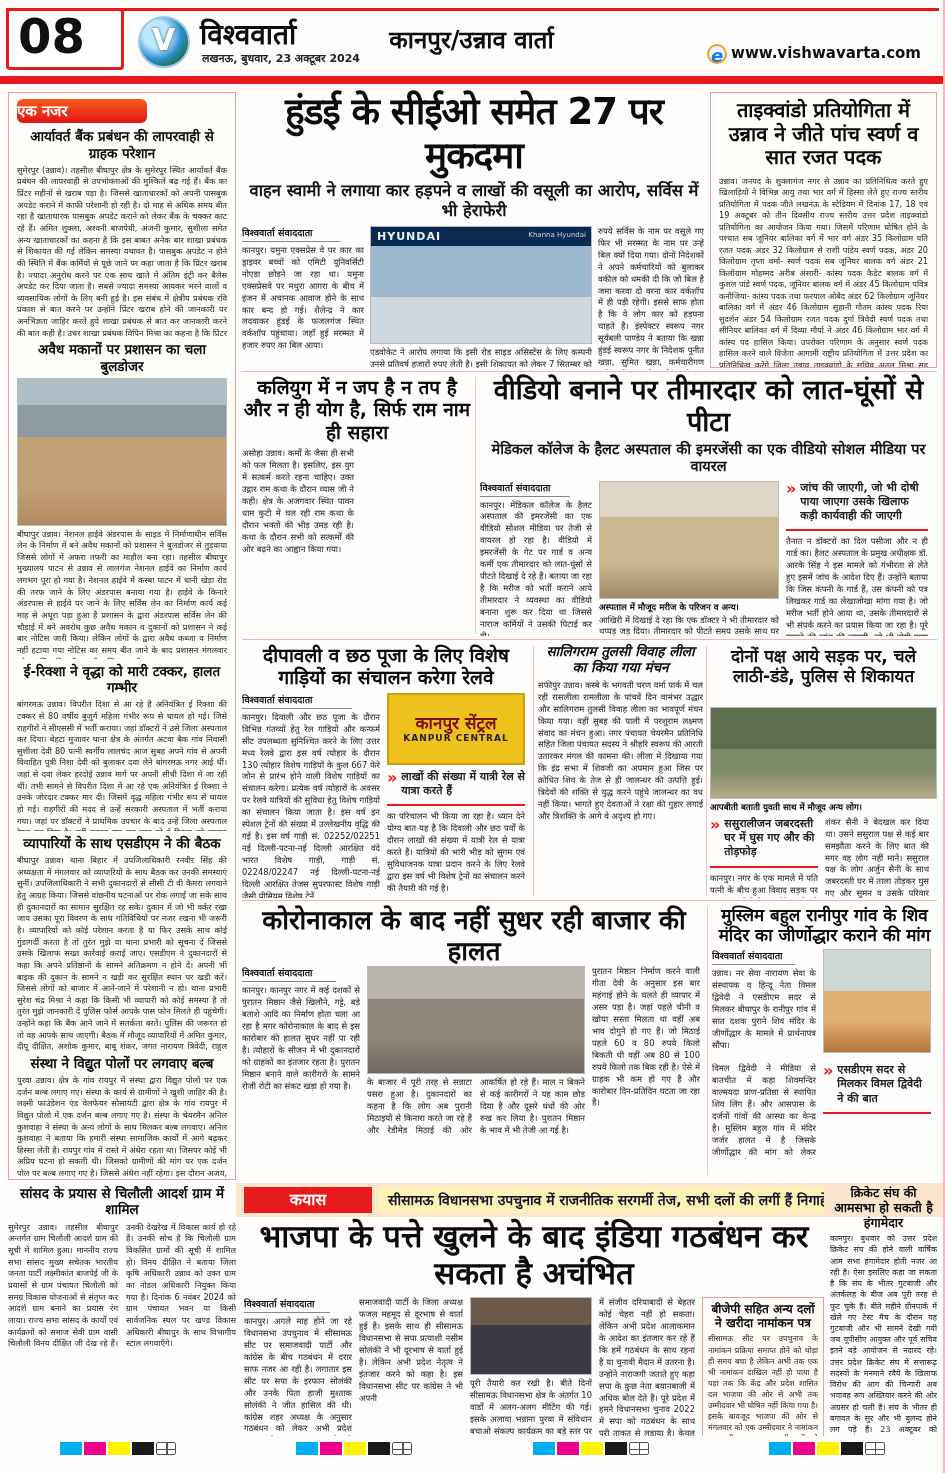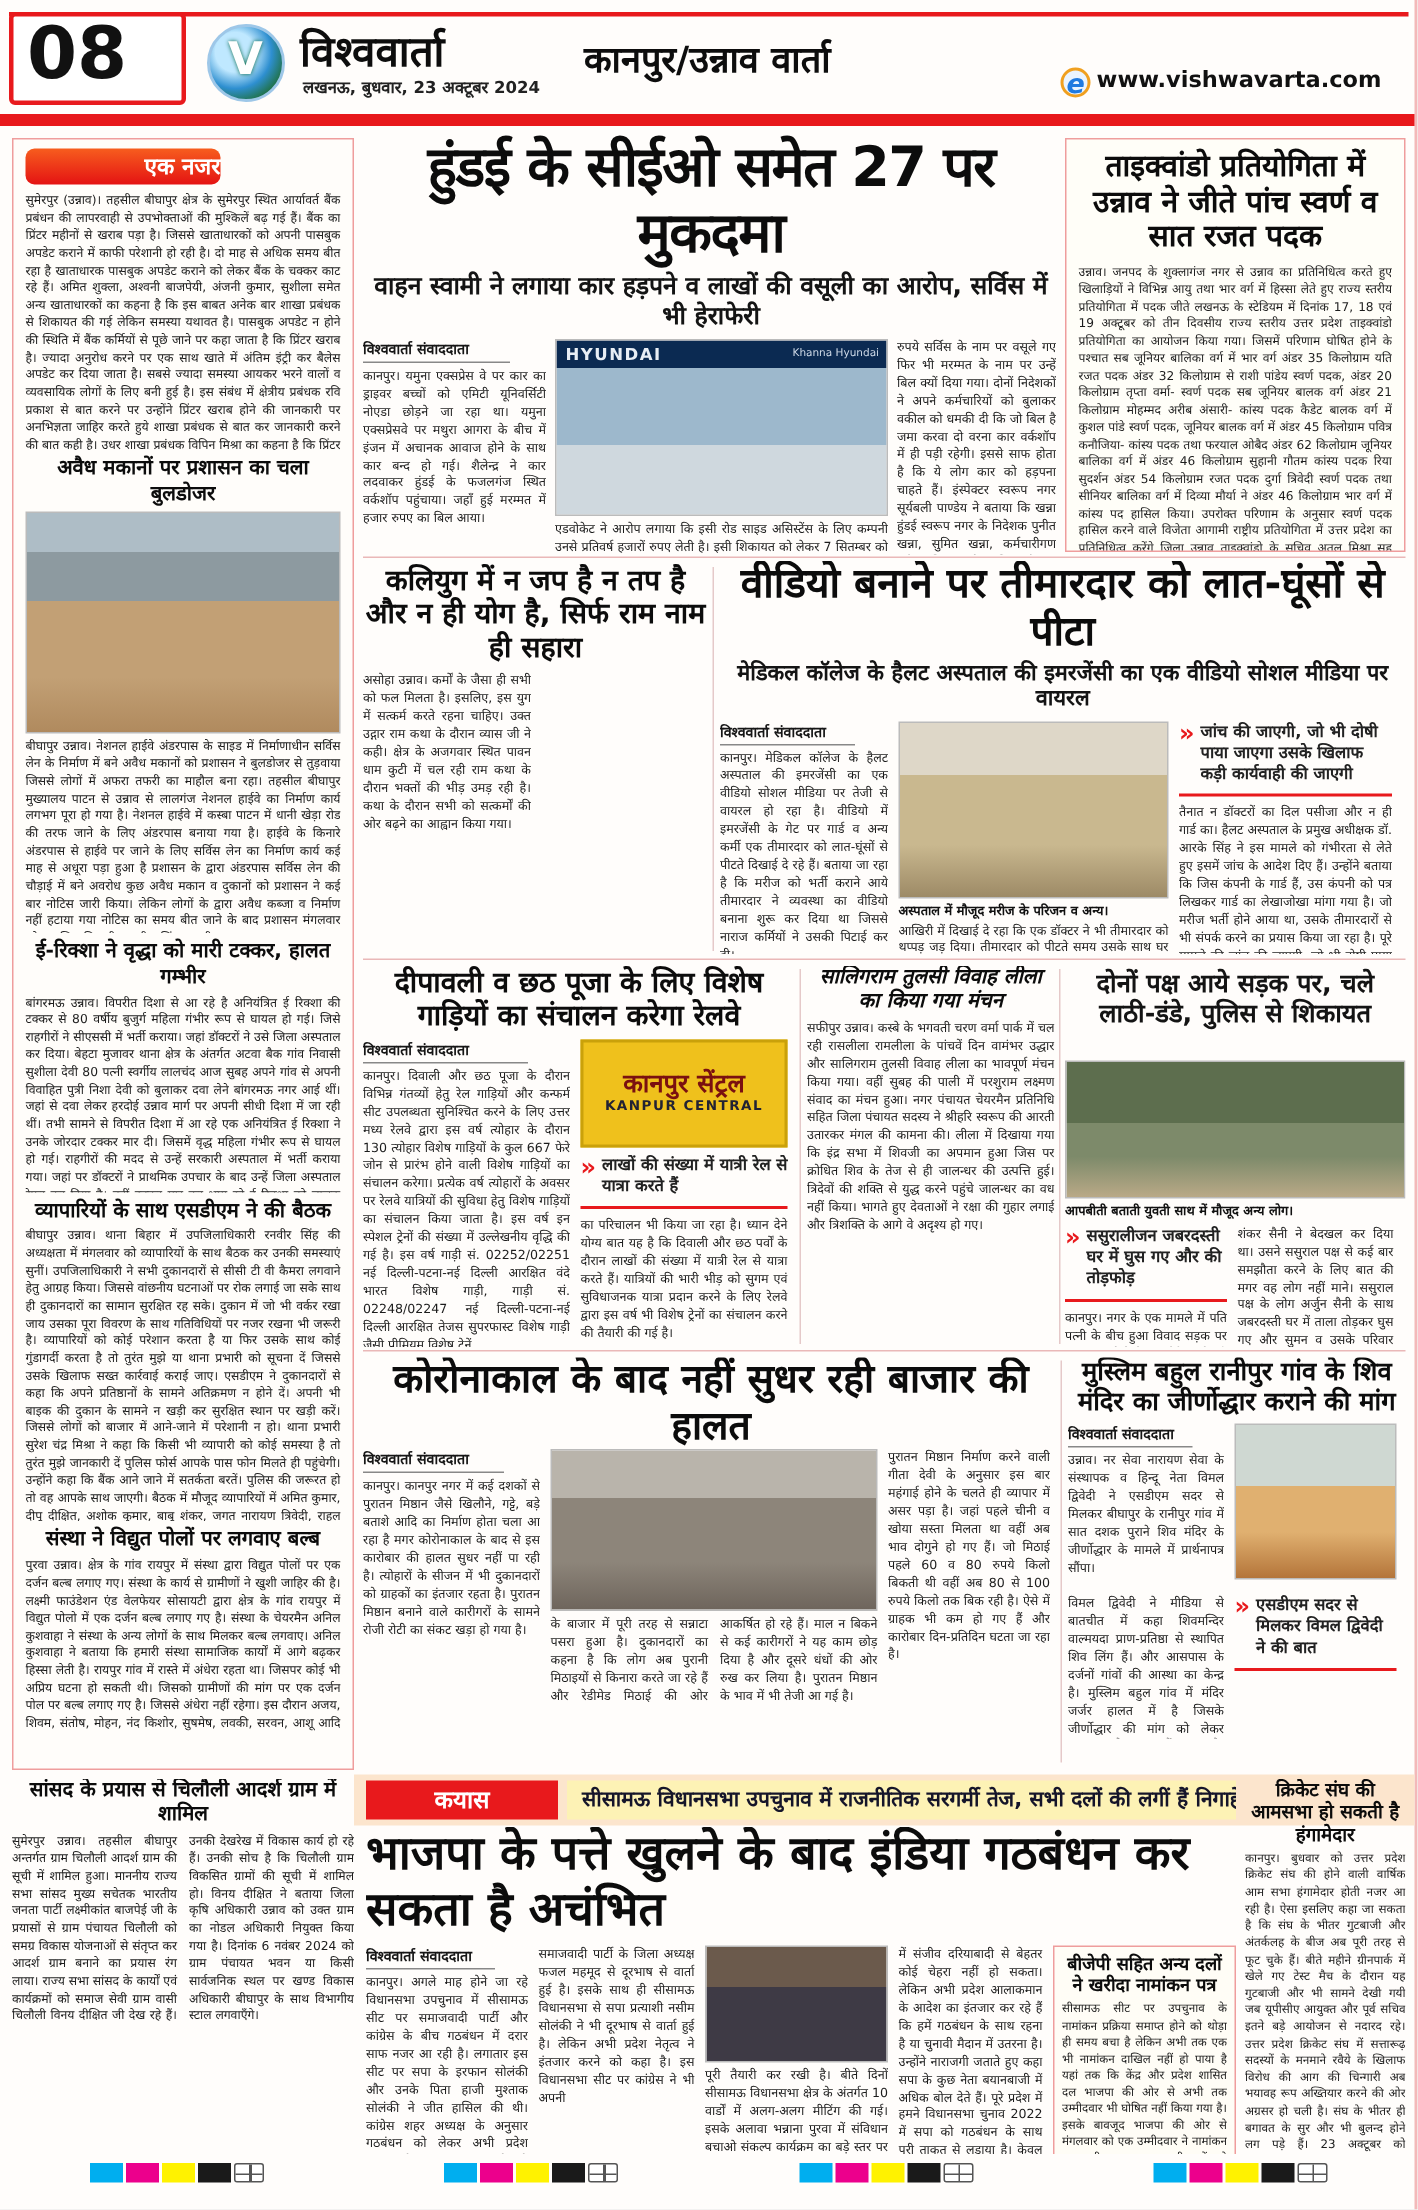--- a/index.html
+++ b/index.html
@@ -34,21 +34,21 @@
   .quote .qmark { color:#e8191c; font-size:16px; font-weight:bold; line-height:1; }
   .quote .qtext { font-size:11px; font-weight:bold; color:#222; line-height:1.3; }
   .photo { width:100%; border:1px solid #bbb; overflow:hidden; position:relative; }
   .cols2 { column-count:2; column-gap:8px; }
   .vsep { position:absolute; width:1px; background:#e5c9c9; }
   .hsep { position:absolute; height:1px; background:#eab8b8; }
 
   
   #eknazar { left:8px; top:92px; width:228px; height:1088px; border:1px solid #ef9d9d; background:#fffdfa; padding:6px 8px; overflow:hidden; }
   .ek-header { width:130px; height:24px; border-radius:6px; background:linear-gradient(180deg,#f75d1e,#e41313); color:#fff;
-      font-size:15px; font-weight:bold; text-align:right; line-height:24px; margin-bottom:5px; }
+      font-size:15px; font-weight:bold; text-align:left; line-height:24px; margin-bottom:5px; }
   .ek-head { font-size:13.5px; font-weight:bold; text-align:center; color:#0c0c0c; line-height:1.25; margin:4px 0 3px; }
   .ek-body { font-size:8.2px; line-height:1.42; color:#1c1c1c; text-align:justify; }
   .ek-photo { height:148px; margin:3px 0; }
 
   
   .ph-bulldozer { background:linear-gradient(180deg,#aebdc6 0 18%,#8d9aa0 18% 40%,#c2a075 40% 75%,#b08a5e 100%); }
   .ph-hyundai { background:linear-gradient(180deg,#0b2a52 0 16%,#9db8cc 16% 60%,#cfd8de 60% 100%); }
   .hy-brand { position:absolute; left:6px; top:3px; color:#e8eef5; font-size:11px; font-weight:bold; letter-spacing:1px; }
   .hy-sub { position:absolute; right:5px; top:4px; color:#cdd8e6; font-size:7px; }
   .ph-hospital { background:linear-gradient(180deg,#ded7c8 0 30%,#c9b88f 30% 70%,#9d8a66 100%); }
@@ -90,20 +90,21 @@
   <div class="paper-name">विश्ववार्ता</div>
   <div class="edition-line">लखनऊ,  बुधवार, 23 अक्टूबर 2024</div>
   <div class="section-title">कानपुर/उन्नाव वार्ता</div>
   <div class="website"><span class="e-icon">e</span><span>www.vishwavarta.com</span></div>
   <div id="hdr-rule"></div>
 
   <div class="abs" id="eknazar">
     <div class="ek-header">एक नजर</div>
 
     <div>
+      <div class="ek-head">आर्यावर्त बैंक प्रबंधन की लापरवाही से ग्राहक परेशान</div>
       <div class="ek-body" style="height:172px; overflow:hidden;">सुमेरपुर (उन्नाव)। तहसील बीघापुर क्षेत्र के सुमेरपुर स्थित आर्यावर्त बैंक प्रबंधन की लापरवाही से उपभोक्ताओं की मुश्किलें बढ़ गई हैं। बैंक का प्रिंटर महीनों से खराब पड़ा है। जिससे खाताधारकों को अपनी पासबुक अपडेट कराने में काफी परेशानी हो रही है। दो माह से अधिक समय बीत रहा है खाताधारक पासबुक अपडेट कराने को लेकर बैंक के चक्कर काट रहे हैं। अमित शुक्ला, अश्वनी बाजपेयी, अंजनी कुमार, सुशीला समेत अन्य खाताधारकों का कहना है कि इस बाबत अनेक बार शाखा प्रबंधक से शिकायत की गई लेकिन समस्या यथावत है। पासबुक अपडेट न होने की स्थिति में बैंक कर्मियों से पूछे जाने पर कहा जाता है कि प्रिंटर खराब है। ज्यादा अनुरोध करने पर एक साथ खाते में अंतिम इंट्री कर बैलेस अपडेट कर दिया जाता है। सबसे ज्यादा समस्या आयकर भरने वालों व व्यवसायिक लोगों के लिए बनी हुई है। इस संबंध में क्षेत्रीय प्रबंधक रवि प्रकाश से बात करने पर उन्होंने प्रिंटर खराब होने की जानकारी पर अनभिज्ञता जाहिर करते हुये शाखा प्रबंधक से बात कर जानकारी करने की बात कही है। उधर शाखा प्रबंधक विपिन मिश्रा का कहना है कि प्रिंटर खराब होने की जानकारी क्षेत्रीय कार्यालय को दी गई है। कब सही हो इसका भरोसा नहीं है।</div>
     </div>
 
     <div>
       <div class="ek-head">अवैध मकानों पर प्रशासन का चला बुलडोजर</div>
       <div class="photo ek-photo ph-bulldozer"></div>
       <div class="ek-body" style="height:130px; overflow:hidden;">बीघापुर उन्नाव। नेशनल हाईवे अंडरपास के साइड में निर्माणाधीन सर्विस लेन के निर्माण में बने अवैध मकानों को प्रशासन ने बुलडोजर से तुड़वाया जिससे लोगों में अफरा तफरी का माहौल बना रहा। तहसील बीघापुर मुख्यालय पाटन से उन्नाव से लालगंज नेशनल हाईवे का निर्माण कार्य लगभग पूरा हो गया है। नेशनल हाईवे में कस्बा पाटन में धानी खेड़ा रोड की तरफ जाने के लिए अंडरपास बनाया गया है। हाईवे के किनारे अंडरपास से हाईवे पर जाने के लिए सर्विस लेन का निर्माण कार्य कई माह से अधूरा पड़ा हुआ है प्रशासन के द्वारा अंडरपास सर्विस लेन की चौड़ाई में बने अवरोध कुछ अवैध मकान व दुकानों को प्रशासन ने कई बार नोटिस जारी किया। लेकिन लोगों के द्वारा अवैध कब्जा व निर्माण नहीं हटाया गया नोटिस का समय बीत जाने के बाद प्रशासन मंगलवार को उपजिलाधिकारी रणवीर सिंह तहसीलदार अरसला नाज, नायब तहसीलदार अशोक कुमार शुक्ला, पी एन सी विभाग व पुलिस बल के साथ जेसीबी मशीन के द्वारा अवैध निर्माण कब्जे को हटवाया जिससे लोगों में अफरा तफरी का माहौल दिनभर व्याप्त रहा।</div>
     </div>
 
     <div>
@@ -283,21 +284,21 @@
 
   <div class="abs" style="left:8px; top:1186px; width:228px; height:250px; overflow:hidden;">
     <div class="headline" style="font-size:13.5px;">सांसद के प्रयास से चिलौली आदर्श ग्राम में शामिल</div>
     <div class="body cols2" style="height:208px; margin-top:4px; font-size:8.2px;">सुमेरपुर उन्नाव। तहसील बीघापुर अन्तर्गत ग्राम चिलौली आदर्श ग्राम की सूची में शामिल हुआ। माननीय राज्य सभा सांसद मुख्य सचेतक भारतीय जनता पार्टी लक्ष्मीकांत बाजपेई जी के प्रयासों से ग्राम पंचायत चिलौली को समग्र विकास योजनाओं से संतृप्त कर आदर्श ग्राम बनाने का प्रयास रंग लाया। राज्य सभा सांसद के कार्यों एवं कार्यक्रमों को समाज सेवी ग्राम वासी चिलौली विनय दीक्षित जी देख रहे हैं। उनकी देखरेख में विकास कार्य हो रहे हैं। उनकी सोच है कि चिलौली ग्राम विकसित ग्रामों की सूची में शामिल हो। विनय दीक्षित ने बताया जिला कृषि अधिकारी उन्नाव को उक्त ग्राम का नोडल अधिकारी नियुक्त किया गया है। दिनांक 6 नवंबर 2024 को ग्राम पंचायत भवन या किसी सार्वजनिक स्थल पर खण्ड विकास अधिकारी बीघापुर के साथ विभागीय स्टाल लगवाएँगे।</div>
   </div>
 
   <div class="abs kayas" style="left:244px; top:1187px; width:128px; height:26px;">कयास</div>
   <div class="abs strip" style="left:378px; top:1187px; width:446px; height:26px;">सीसामऊ विधानसभा उपचुनाव में राजनीतिक सरगर्मी तेज, सभी दलों की लगीं हैं निगाहें</div>
 
   <div class="abs" style="left:244px; top:1218px; width:580px; height:218px; overflow:hidden;">
-    <div class="headline" style="font-size:31px; text-align:left;">भाजपा के पत्ते खुलने के बाद इंडिया गठबंधन कर सकता है अचंभित</div>
+    <div class="headline" style="font-size:31px; text-align:center;">भाजपा के पत्ते खुलने के बाद इंडिया गठबंधन कर सकता है अचंभित</div>
     <div style="display:flex; gap:7px; margin-top:6px;">
       <div style="width:108px; flex:none;">
         <div class="byline">विश्ववार्ता संवाददाता</div>
         <div class="body" style="height:142px;">कानपुर। अगले माह होने जा रहे विधानसभा उपचुनाव में सीसामऊ सीट पर समाजवादी पार्टी और कांग्रेस के बीच गठबंधन में दरार साफ नजर आ रही है। लगातार इस सीट पर सपा के इरफान सोलंकी और उनके पिता हाजी मुश्ताक सोलंकी ने जीत हासिल की थी। कांग्रेस शहर अध्यक्ष के अनुसार गठबंधन को लेकर अभी प्रदेश अध्यक्ष ने कुछ इंतजार करने को कहा है। कांग्रेस पूरी ताकत के साथ भाजपा को हराने के लिए मैदान में उतरेगी। प्रदेश नेतृत्व के आदेश के इंतजार में वह गठबंधन उम्मीदवार की किसी सभा में शामिल नहीं हुए हैं।</div>
       </div>
       <div class="body" style="width:104px; flex:none; height:158px;">समाजवादी पार्टी के जिला अध्यक्ष फजल महमूद से दूरभाष से वार्ता हुई है। इसके साथ ही सीसामऊ विधानसभा से सपा प्रत्याशी नसीम सोलंकी ने भी दूरभाष से वार्ता हुई है। लेकिन अभी प्रदेश नेतृत्व ने इंतजार करने को कहा है। इस विधानसभा सीट पर कांग्रेस ने भी अपनी</div>
       <div style="width:122px; flex:none;">
         <div class="photo ph-politician" style="height:78px;"></div>
         <div class="body" style="height:78px; margin-top:3px;">पूरी तैयारी कर रखी है। बीते दिनों सीसामऊ विधानसभा क्षेत्र के अंतर्गत 10 वार्डों में अलग-अलग मीटिंग की गई। इसके अलावा भन्नाना पुरवा में संविधान बचाओ संकल्प कार्यक्रम का बड़े स्तर पर आयोजन किया गया था। जिलाध्यक्ष ने कहा यदि सीसामऊ विधानसभा में कांग्रेस चुनाव लड़ती है, तो इस विधानसभा सीट पर दलित चेहरे के रूप</div>
       </div>

